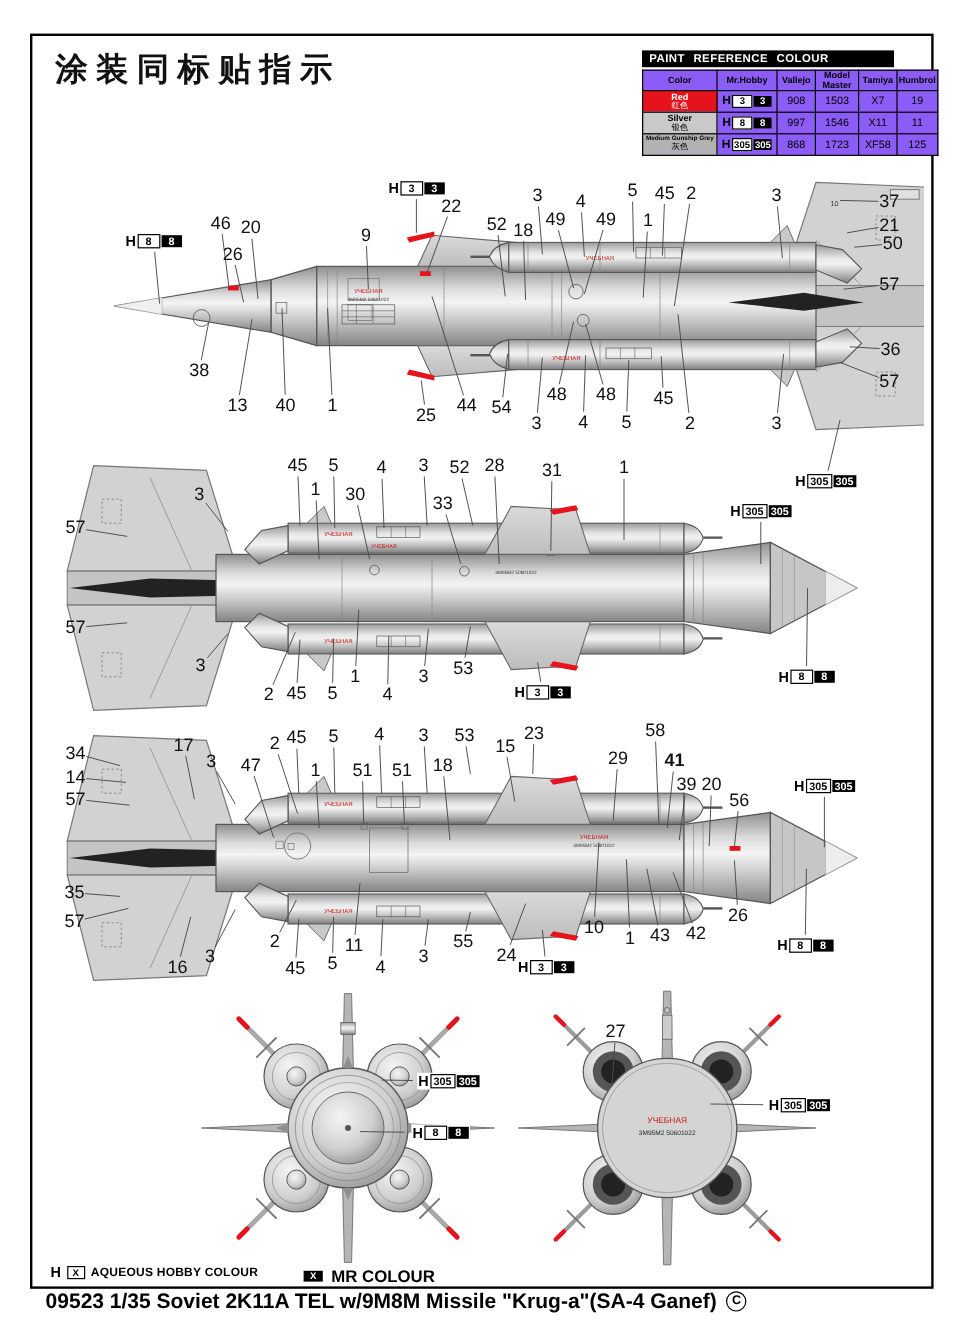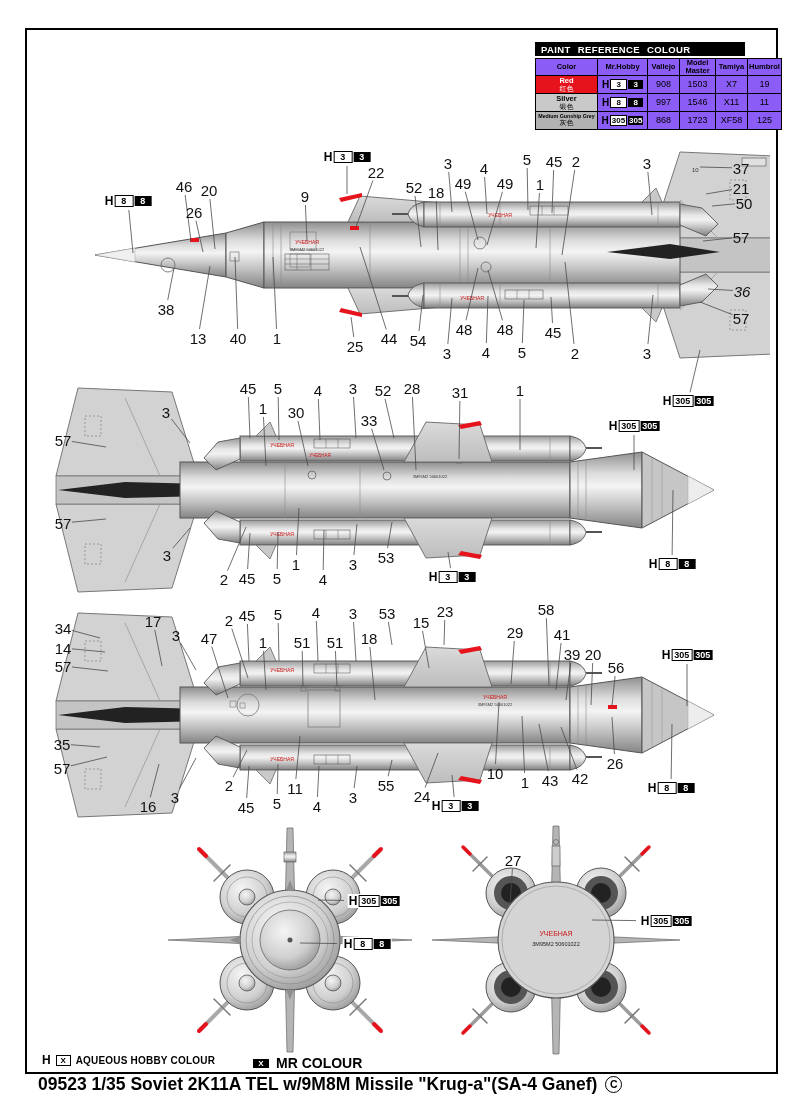--- a/index.html
+++ b/index.html
@@ -51,20 +51,21 @@
            display:flex;align-items:center;gap:8px;white-space:nowrap;}
   .copy{display:inline-block;width:15px;height:15px;border:1.6px solid #000;border-radius:50%;
         font-size:10.5px;line-height:15px;text-align:center;font-weight:bold;}
 </style>
 </head>
 <body>
 
 <div class="page">
   <div class="frame"></div>
 
+  <div class="title-cn">涂装同标贴指示</div>
 
   <svg width="0" height="0" style="position:absolute">
     <defs>
       <linearGradient id="metalV" x1="0" y1="0" x2="0" y2="1">
         <stop offset="0" stop-color="#8f8f8f"></stop>
           <stop offset=".28" stop-color="#dcdcdc"></stop>
         <stop offset=".45" stop-color="#f4f4f4"></stop>
           <stop offset=".68" stop-color="#c8c8c8"></stop>
         <stop offset="1" stop-color="#848484"></stop>
       </linearGradient>
@@ -504,21 +505,21 @@
       <span class="callout" style="left: 505px; top: 183px;">49</span>
       <span class="callout" style="left: 527px; top: 159px;">5</span>
       <span class="callout" style="left: 540px; top: 184px;">1</span>
       <span class="callout" style="left: 554px; top: 161px;">45</span>
       <span class="callout" style="left: 576px; top: 161px;">2</span>
       <span class="callout" style="left: 647px; top: 163px;">3</span>
       <span class="callout" style="left: 741px; top: 168px;">37</span>
       <span class="callout" style="left: 741px; top: 188px;">21</span>
       <span class="callout" style="left: 744px; top: 203px;">50</span>
       <span class="callout" style="left: 741px; top: 237px;">57</span>
-      <span class="callout" style="left: 742px; top: 291px; font-style: italic;">36</span>
+      <span class="callout" style="left: 742px; top: 291px;">36</span>
       <span class="callout" style="left: 741px; top: 318px;">57</span>
       <span class="callout" style="left: 166px; top: 309px;">38</span>
       <span class="callout" style="left: 198px; top: 338px;">13</span>
       <span class="callout" style="left: 238px; top: 338px;">40</span>
       <span class="callout" style="left: 277px; top: 338px;">1</span>
       <span class="callout" style="left: 355px; top: 346px;">25</span>
       <span class="callout" style="left: 389px; top: 338px;">44</span>
       <span class="callout" style="left: 418px; top: 340px;">54</span>
       <span class="callout" style="left: 447px; top: 353px;">3</span>
       <span class="callout" style="left: 464px; top: 329px;">48</span>
@@ -595,21 +596,21 @@
       <span class="callout" style="left: 302px; top: 642px;">51</span>
       <span class="callout" style="left: 316px; top: 612px;">4</span>
       <span class="callout" style="left: 335px; top: 642px;">51</span>
       <span class="callout" style="left: 353px; top: 613px;">3</span>
       <span class="callout" style="left: 369px; top: 638px;">18</span>
       <span class="callout" style="left: 387px; top: 613px;">53</span>
       <span class="callout" style="left: 421px; top: 622px;">15</span>
       <span class="callout" style="left: 445px; top: 611px;">23</span>
       <span class="callout" style="left: 515px; top: 632px;">29</span>
       <span class="callout" style="left: 546px; top: 609px;">58</span>
-      <span class="callout" style="left: 562px; top: 634px;">41</span>
+      <span class="callout" style="left: 562px; top: 634px; font-weight: bold;">41</span>
       <span class="callout" style="left: 572px; top: 654px;">39</span>
       <span class="callout" style="left: 593px; top: 654px;">20</span>
       <span class="callout" style="left: 616px; top: 667px;">56</span>
       <span class="callout" style="left: 615px; top: 763px;">26</span>
       <span class="callout" style="left: 495px; top: 773px;">10</span>
       <span class="callout" style="left: 525px; top: 782px;">1</span>
       <span class="callout" style="left: 550px; top: 780px;">43</span>
       <span class="callout" style="left: 580px; top: 778px;">42</span>
       <span class="callout" style="left: 422px; top: 796px;">24</span>
       <span class="callout" style="left: 386px; top: 785px;">55</span>

